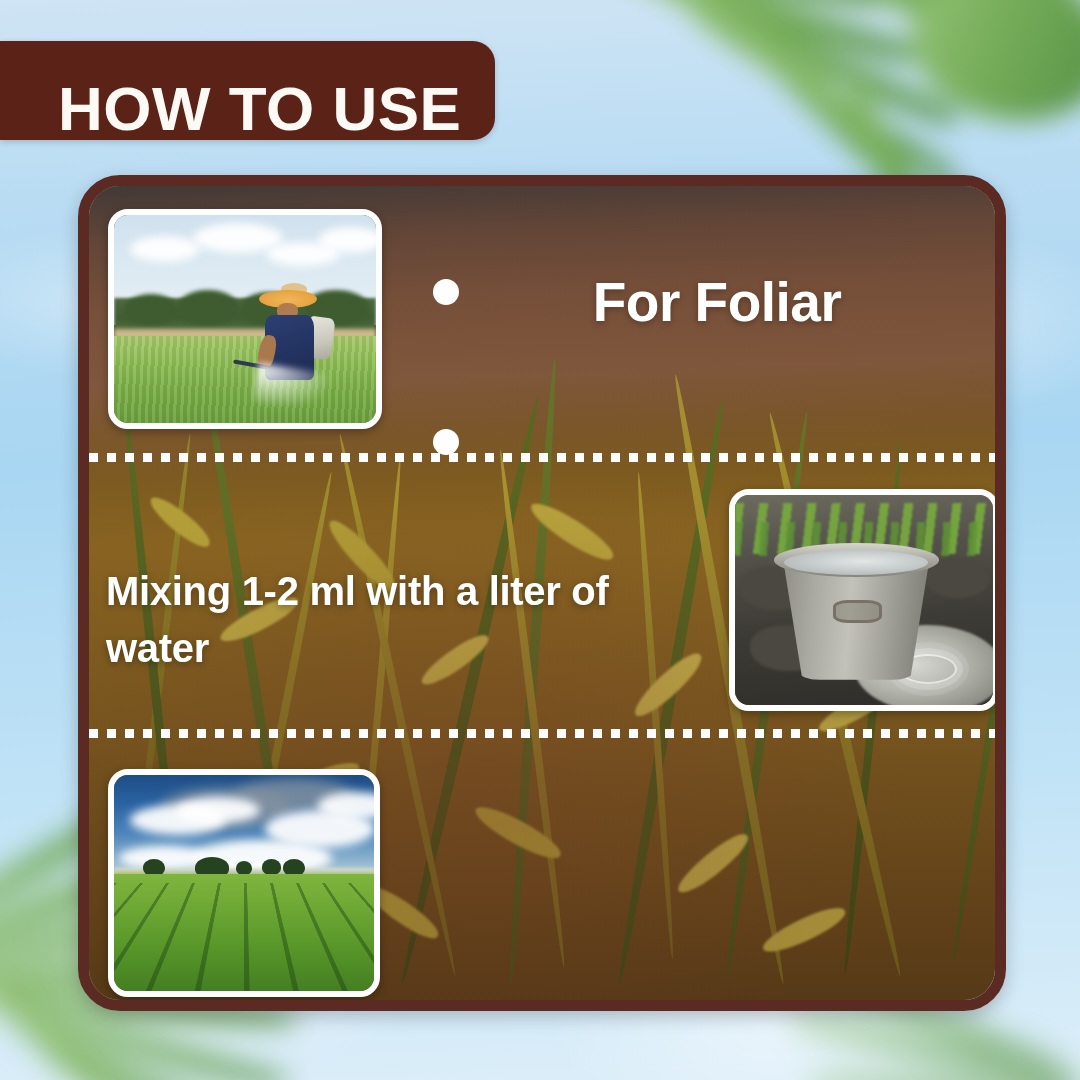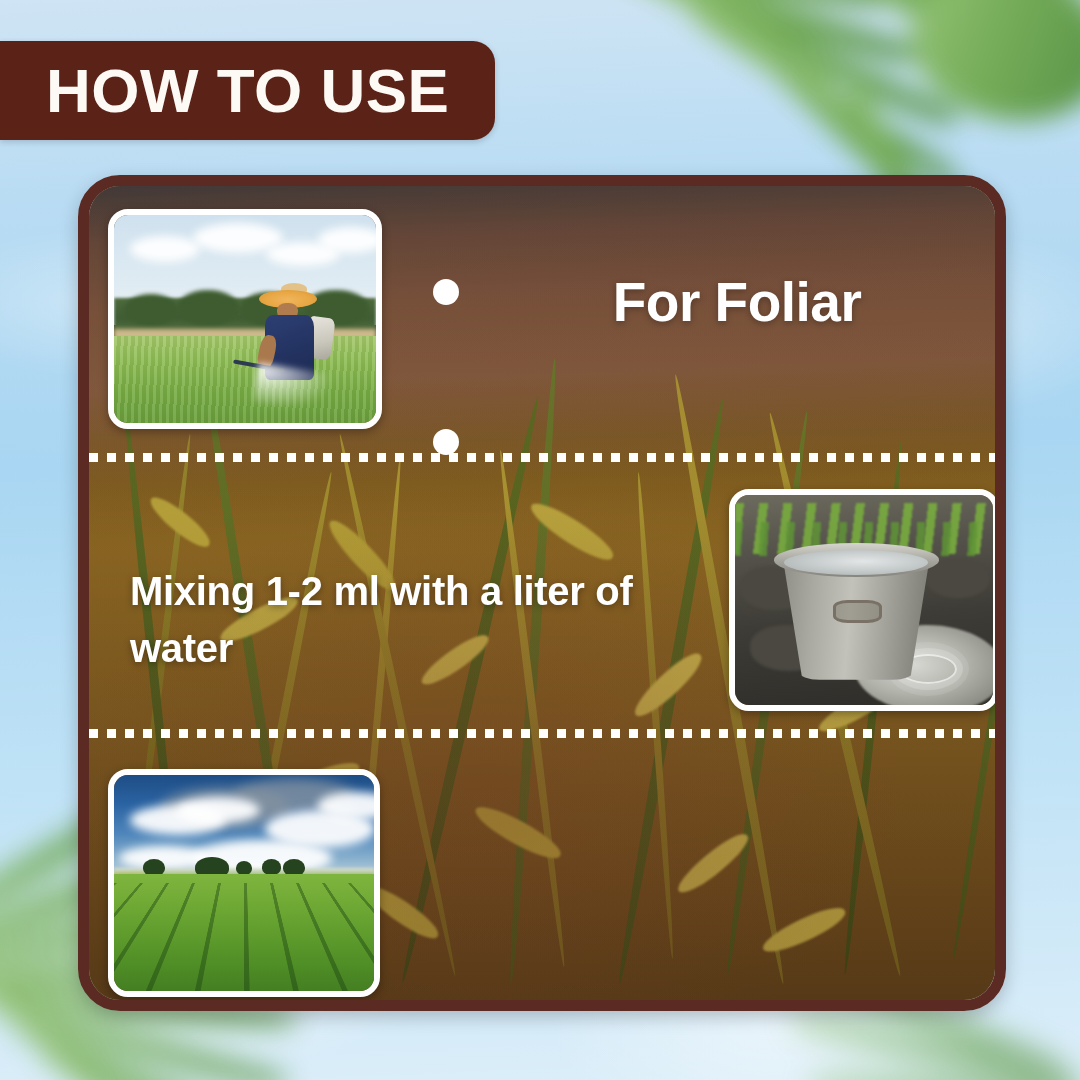--- a/index.html
+++ b/index.html
@@ -50,22 +50,22 @@
     background:linear-gradient(100deg, #8fc06a 0%, #6ea84c 45%, #4f8c38 100%);
   }
 
   
   .banner {
     position:absolute;
     left:0; top:41px;
     width:495px; height:99px;
     background:#5b2317;
     border-radius:0 22px 22px 0;
-    display:flex; align-items:center;
-    padding-left:46px;
+    display:flex; align-items:flex-end;
+    padding-left:58px;
     box-shadow:0 2px 6px rgba(0,0,0,.18);
   }
   .banner-text {
     color:#fdfaf6;
     font-size:62px;
     font-weight:bold;
     letter-spacing:0.5px;
     line-height:1;
     font-family:"Liberation Sans", sans-serif;
   }
@@ -309,42 +309,41 @@
     position:absolute;
     width:26px; height:26px;
     background:#ffffff;
     border-radius:50%;
   }
   .bullet-1 { left:344px; top:93px; }
   .bullet-2 { left:344px; top:243px; }
 
   .head-text {
     position:absolute;
-    left:408px; top:80px;
+    left:388px; top:80px;
     width:480px;
     text-align:center;
     color:#ffffff;
     font-size:55px;
     font-weight:bold;
     line-height:1.33;
     letter-spacing:-0.5px;
     text-shadow:0 2px 7px rgba(0,0,0,.30);
   }
 
   .mix-text {
     position:absolute;
     left:17px; top:377px;
     width:590px;
     color:#ffffff;
     font-size:40px;
     font-weight:bold;
     line-height:1.42;
     letter-spacing:-0.3px;
     text-shadow:0 2px 7px rgba(0,0,0,.34);
-    margin-left:24px;
   }
 </style>
 </head>
 <body>
 
 <div class="stage">
 
   <div class="palm palm-tr">
     <div class="frond" style="left:40px;  top:150px; width:300px; height:26px; transform:rotate(18deg);"></div>
     <div class="frond" style="left:60px;  top:190px; width:330px; height:24px; transform:rotate(26deg);"></div>

